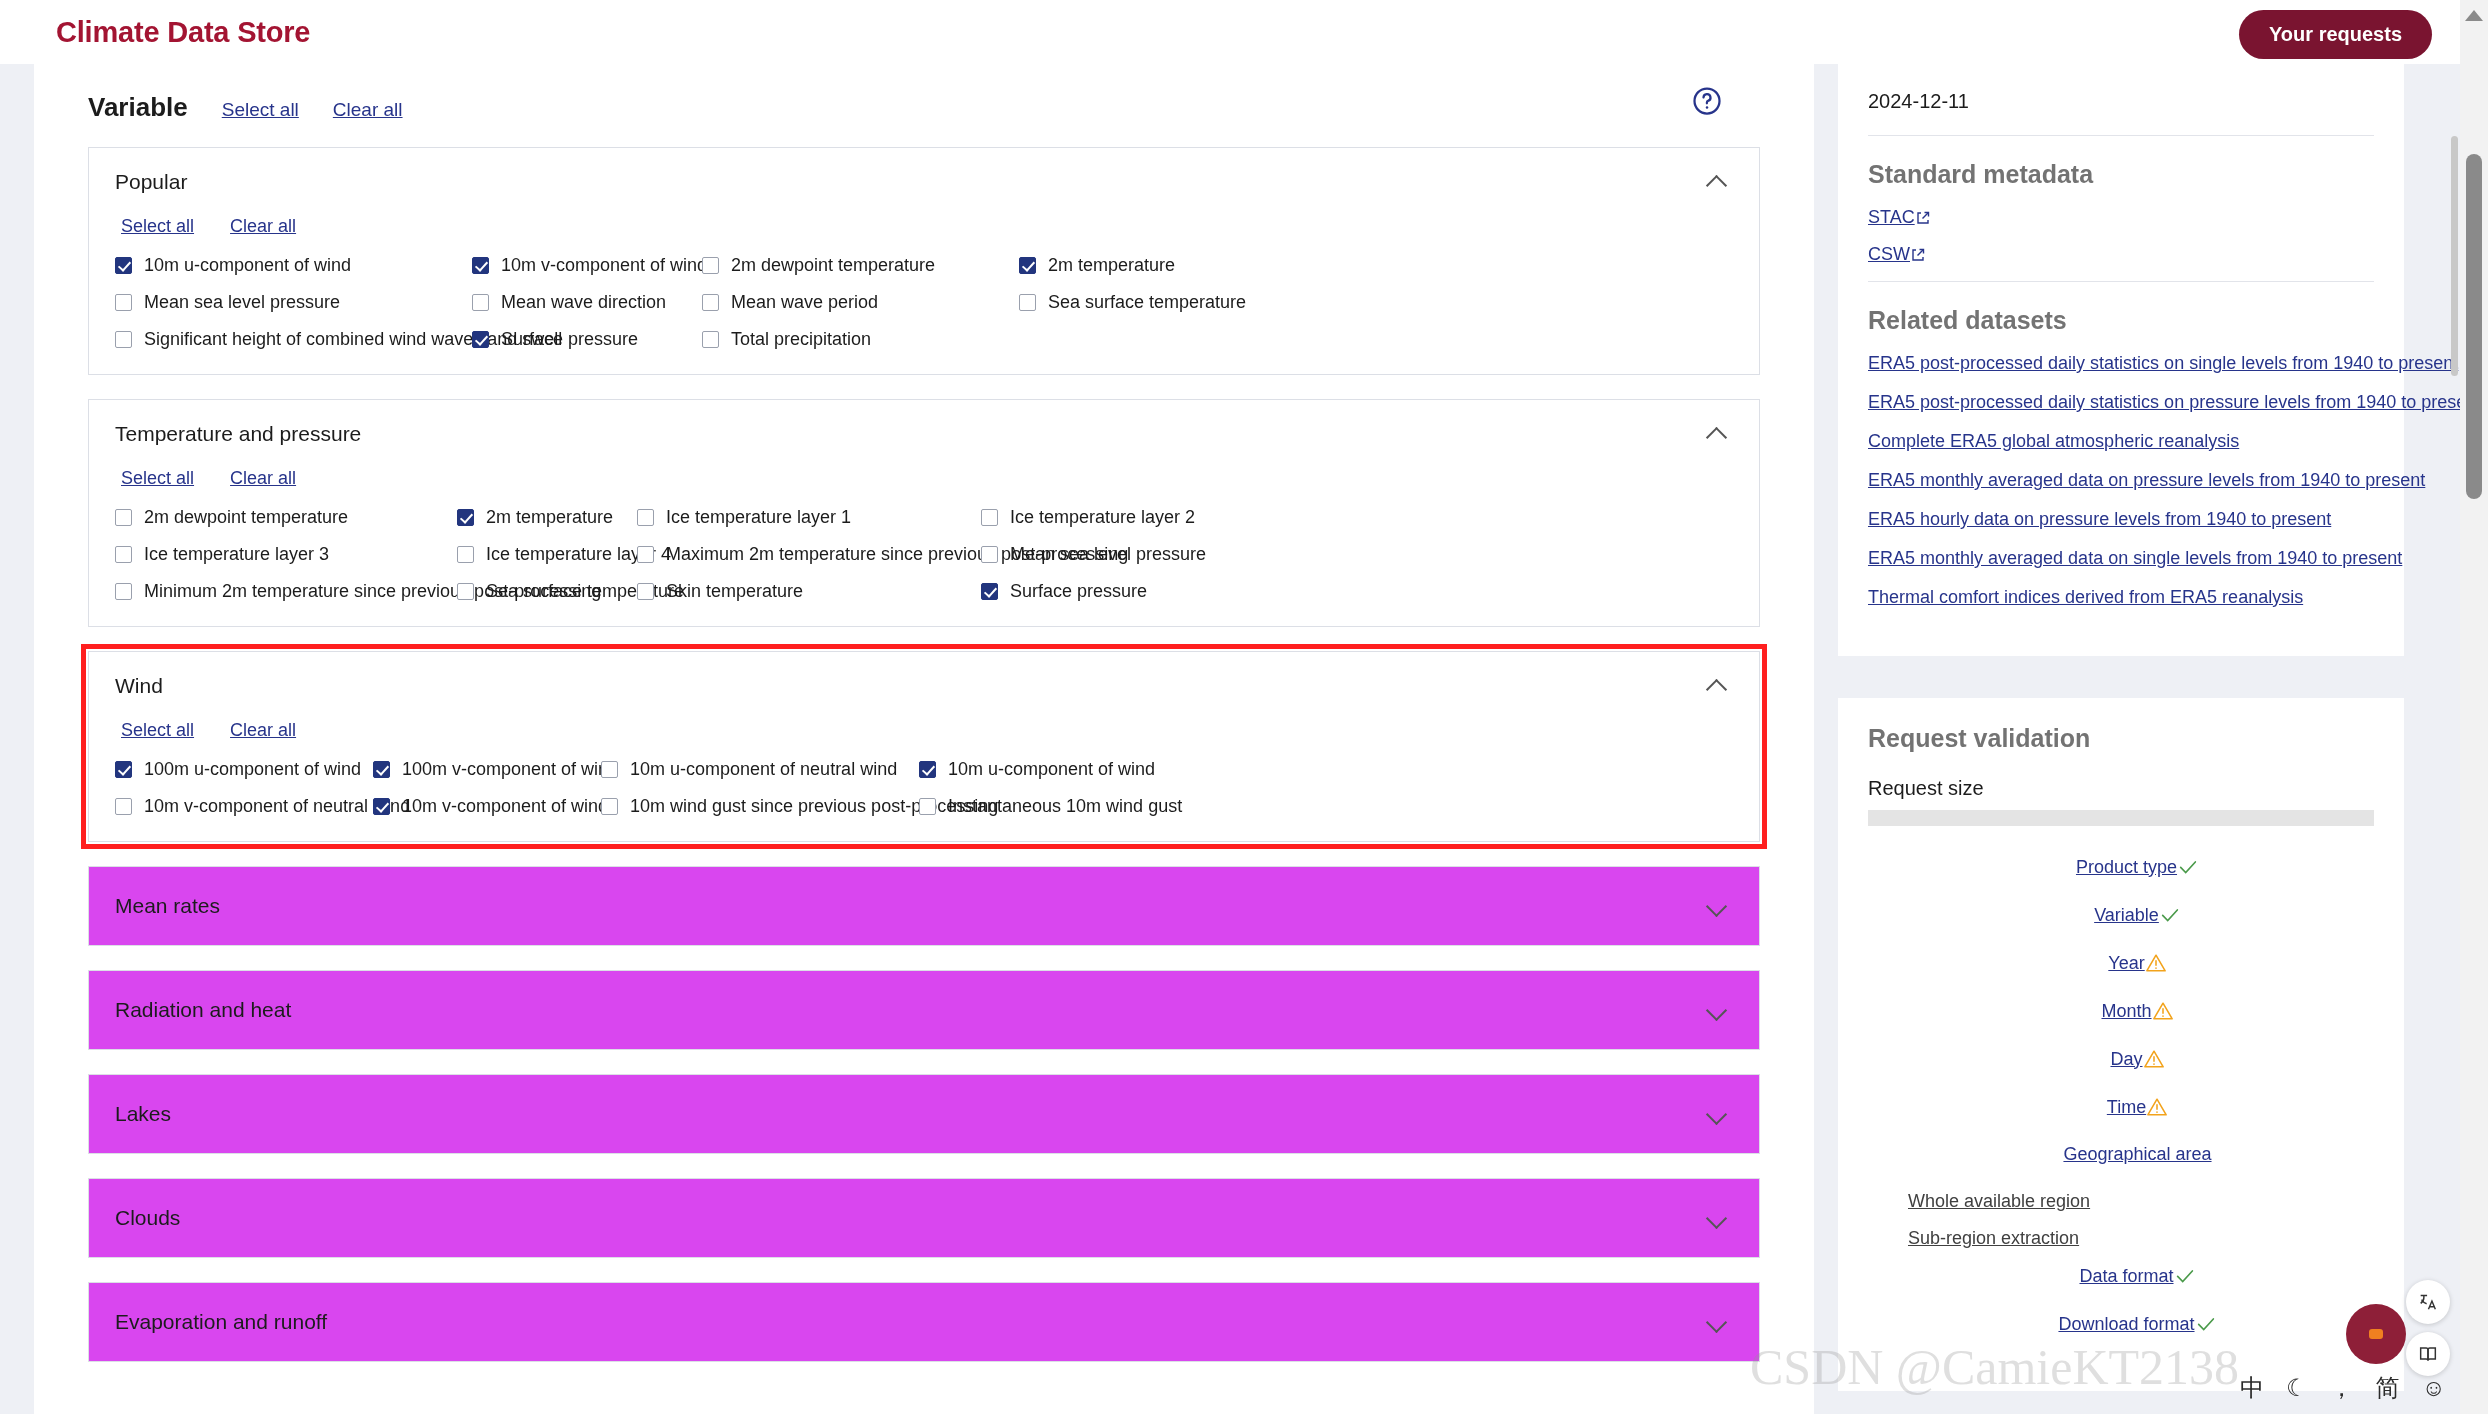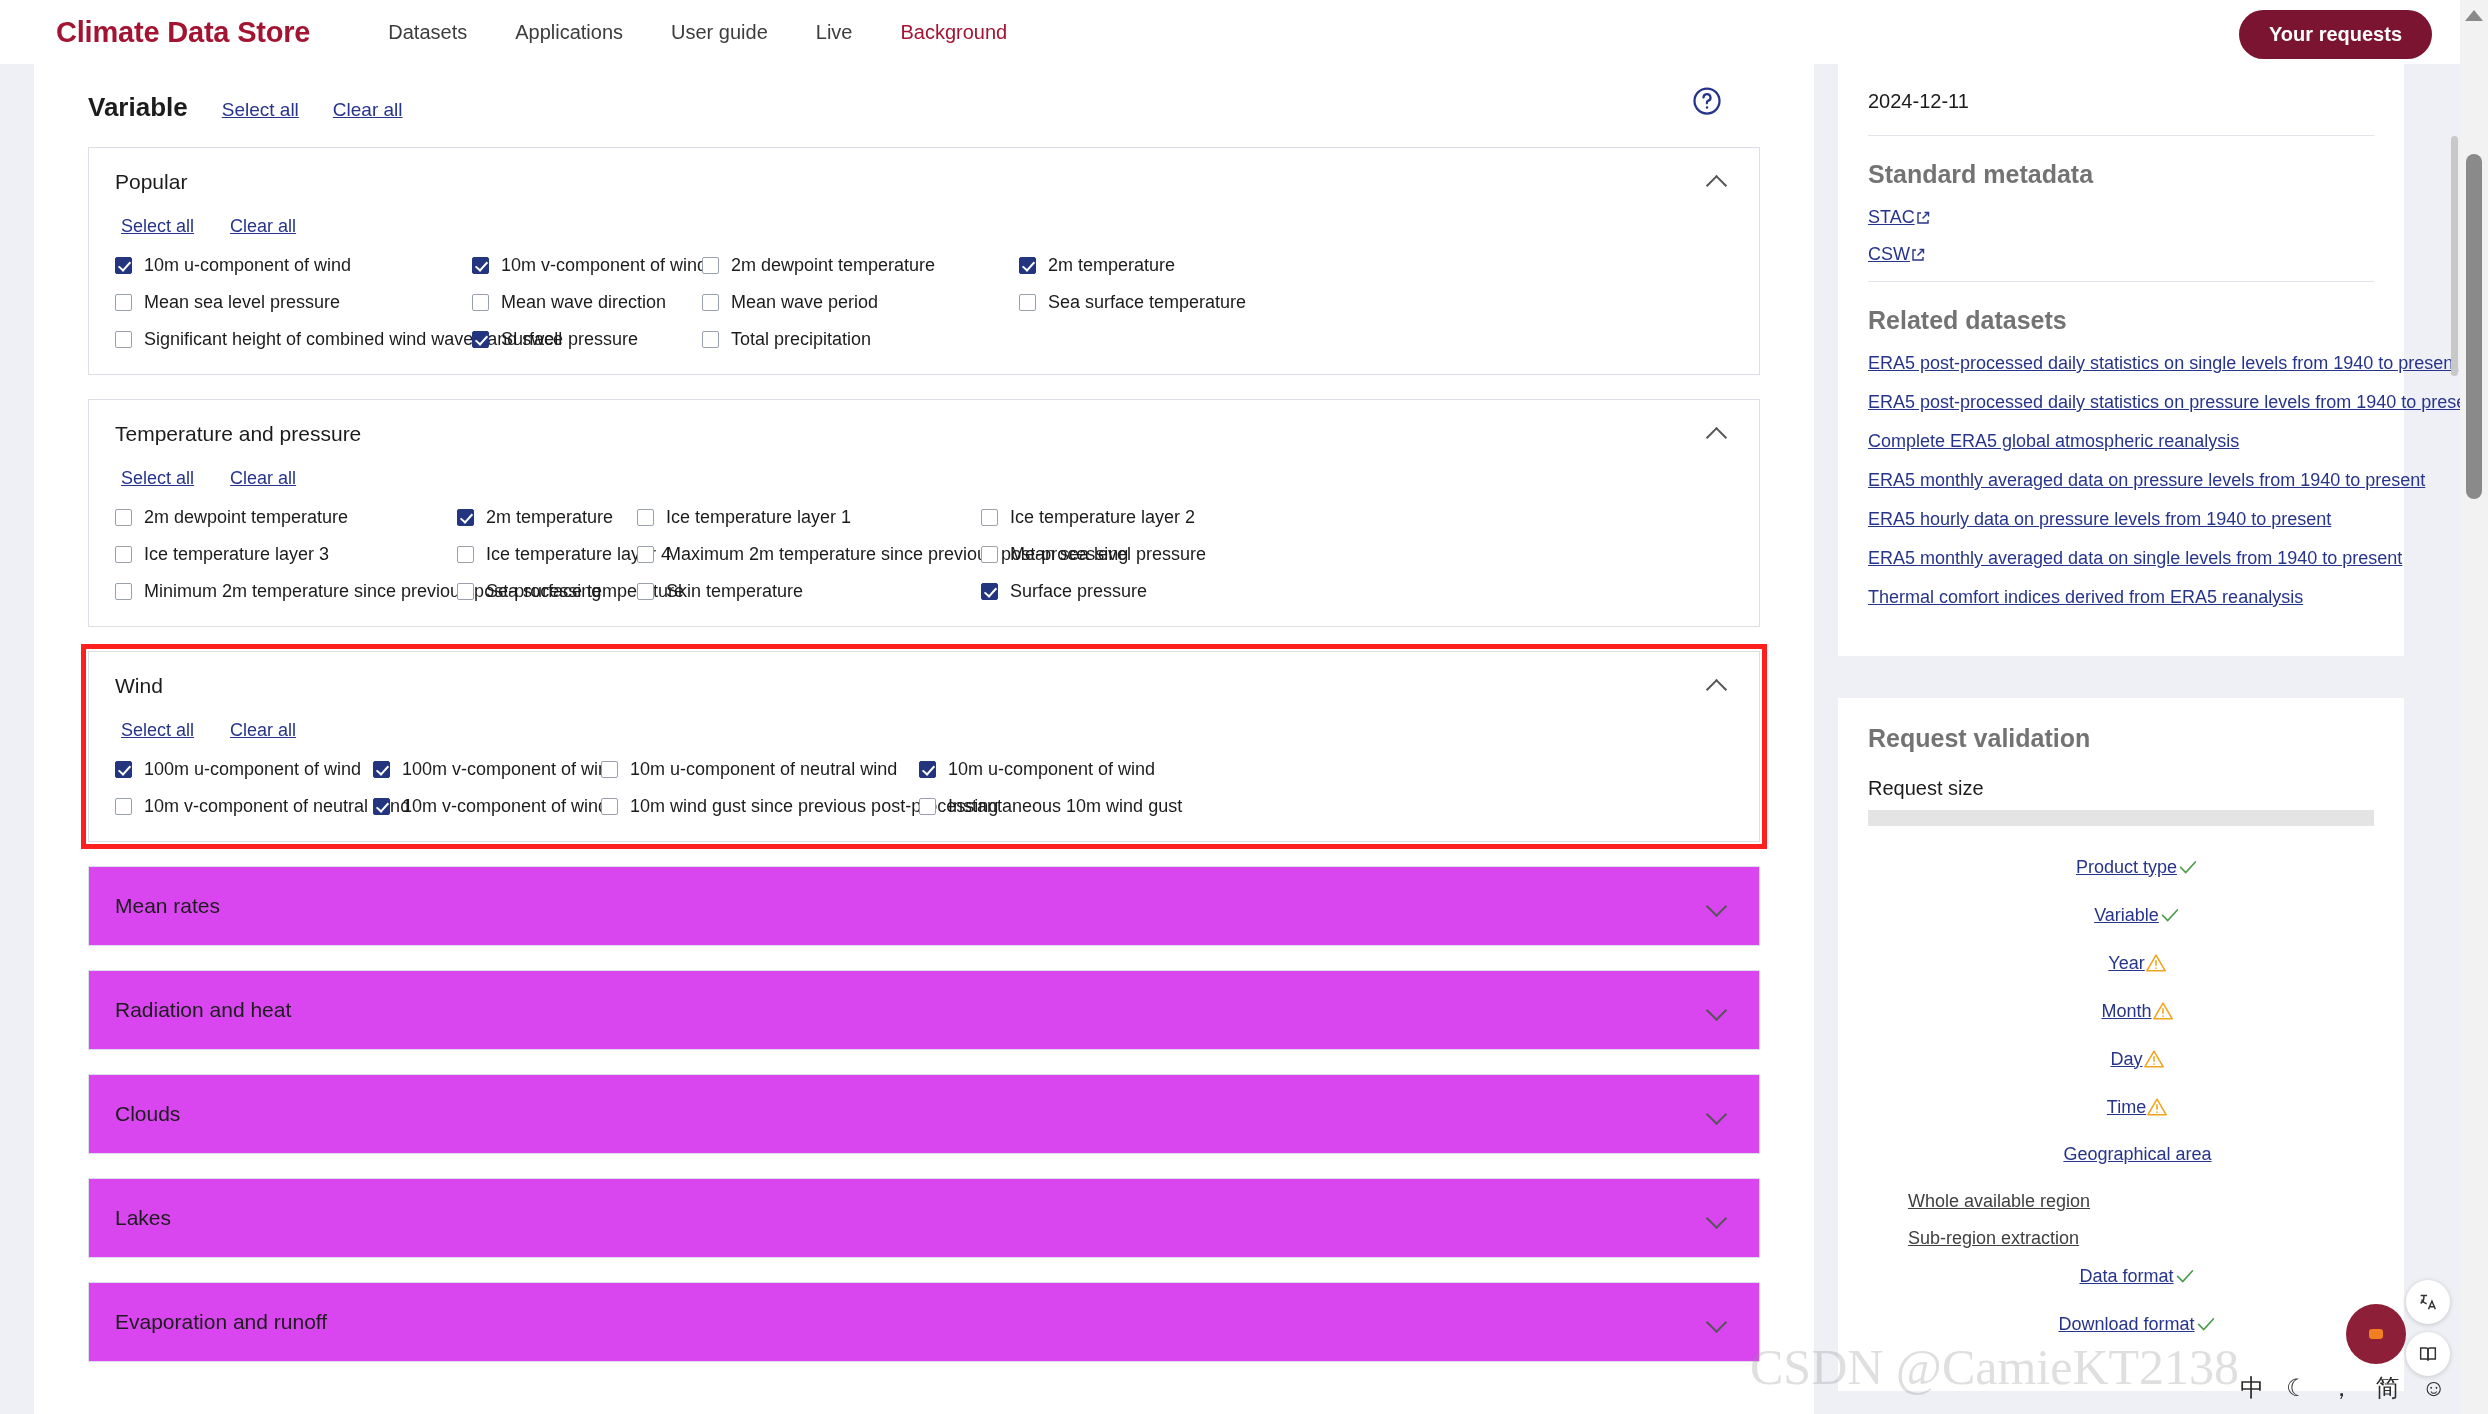--- a/index.html
+++ b/index.html
@@ -192,27 +192,20 @@
     display: flex; align-items: center; gap: 22px;
     font-size: 24px; color: #2b2b2b; z-index: 65;
   }
   .ime span { cursor: pointer; }
 </style>
 </head>
 <body>
 
 <div class="topbar">
   <div class="brand">Climate Data Store</div>
-  <div class="navlinks">
-    <div class="navlink">Datasets</div>
-    <div class="navlink">Applications</div>
-    <div class="navlink">User guide</div>
-    <div class="navlink">Live</div>
-    <div class="navlink active">Background</div>
-  </div>
   <button class="requests-btn">Your requests</button>
 </div>
 
 <div class="page">
 
   <div class="main-col">
 
     <div class="variable-head">
       <div class="variable-title">Variable</div>
       <div class="head-link">Select all</div>
@@ -403,27 +396,27 @@
           </div>
         </div>
         <div class="collapsed-card">
           <div class="collapsed-head">
             <div class="card-title">Radiation and heat</div>
             <div class="chev down"></div>
           </div>
         </div>
         <div class="collapsed-card">
           <div class="collapsed-head">
-            <div class="card-title">Clouds</div>
+            <div class="card-title">Lakes</div>
             <div class="chev down"></div>
           </div>
         </div>
         <div class="collapsed-card">
           <div class="collapsed-head">
-            <div class="card-title">Lakes</div>
+            <div class="card-title">Clouds</div>
             <div class="chev down"></div>
           </div>
         </div>
         <div class="collapsed-card">
           <div class="collapsed-head">
             <div class="card-title">Evaporation and runoff</div>
             <div class="chev down"></div>
           </div>
         </div>
       </div>

